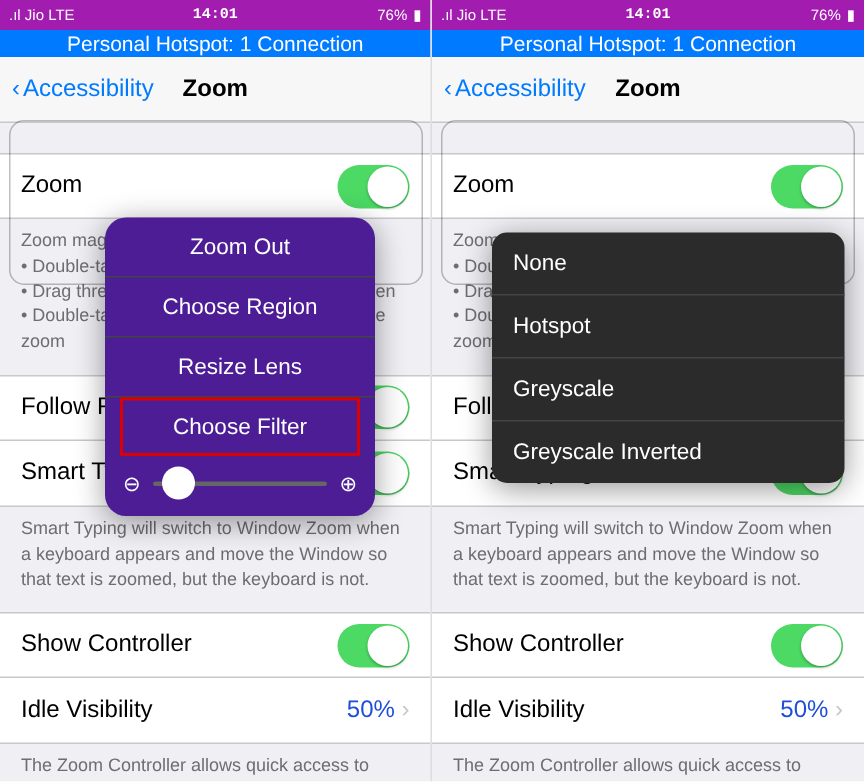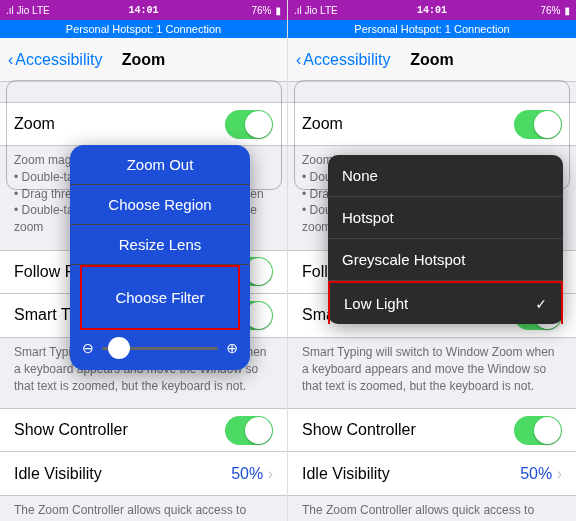--- a/index.html
+++ b/index.html
@@ -5,44 +5,44 @@
 * { box-sizing: border-box; margin: 0; padding: 0; font-family: -apple-system, "Helvetica Neue", Arial, sans-serif; }
 body { background:#fff; width:577px; height:521px; overflow:hidden; }
 .wrap { display:flex; width:577px; height:521px; }
 .phone { width:288px; height:521px; background:#efeff4; position:relative; overflow:hidden; border-right:1px solid #ddd; }
 .phone:last-child { border-right:none; }
 
 
 .status { height:20px; background:#a21caf; color:#fff; font-size:10px; display:flex; align-items:center; padding:0 6px; justify-content:space-between; }
 .status .center { position:absolute; left:0; right:0; text-align:center; font-weight:600;font-family:Liberation Mono, monospace; }
 .status .left, .status .right { display:flex; gap:4px; align-items:center; position:relative; z-index:1; }
-.hotspot { height:18px; background:#007aff; color:#fff; font-size:11px; display:flex; align-items:center; justify-content:center; }
+.hotspot { height:18px; background:#007aff; color:#fff; font-size:14px; display:flex; align-items:center; justify-content:center; }
 
 
 .nav { height:44px; background:#f7f7f8; border-bottom:1px solid #c8c7cc; display:flex; align-items:center; position:relative; padding:0 8px; }
 .back { color:#007aff; font-size:16px; display:flex; align-items:center; gap:2px; }
 .title { position:absolute; left:0; right:0; text-align:center; font-weight:600; font-size:16px; }
 
 
 .cell { background:#fff; border-bottom:1px solid #c8c7cc; display:flex; align-items:center; justify-content:space-between; padding:0 14px; height:44px; font-size:16px; }
 .cell.first { border-top:1px solid #c8c7cc; margin-top:20px; }
 .footer { font-size:12px; color:#6d6d72; padding:6px 14px 10px; line-height:1.4; }
 .footer .h { font-size:12px; }
 .footer ul { list-style:none; }
 .footer li::before { content:"• "; }
 
 
 .switch { width:48px; height:29px; border-radius:15px; background:#4cd964; position:relative; }
 .switch::after { content:""; width:27px; height:27px; background:#fff; border-radius:50%; position:absolute; right:1px; top:1px; box-shadow:0 1px 2px rgba(0,0,0,.3); }
 
 
-.popup { position:absolute; left:70px; top:145px; width:180px; background:#1d4ed8; border-radius:14px; box-shadow:0 4px 20px rgba(0,0,0,.4); overflow:hidden; z-index:10; }
+.popup { position:absolute; left:70px; top:145px; width:180px; background:#4c1d95; border-radius:14px; box-shadow:0 4px 20px rgba(0,0,0,.4); overflow:hidden; z-index:10; }
 .popup .item { color:#fff; font-size:15px; text-align:center; padding:11px 0; border-bottom:1px solid #444; }
 .popup .item:last-of-type { border-bottom:none; }
-.popup .hl { border:2px solid #d00; margin:0 10px; padding:22px 0; }
+.popup .hl { border:2px solid #d00; margin:0 10px; padding:9px 0; }
 .slider-row { display:flex; align-items:center; gap:8px; padding:10px 12px 14px; }
 .track { flex:1; height:3px; background:#666; border-radius:2px; position:relative; }
 .knob { width:22px; height:22px; background:#fff; border-radius:50%; position:absolute; left:6px; top:-10px; }
 .mag { color:#fff; font-size:14px; }
 
 
 .filters { position:absolute; left:40px; top:155px; width:235px; background:#2b2b2b; border-radius:10px; box-shadow:0 4px 20px rgba(0,0,0,.4); z-index:10; }
 .filters .f { color:#fff; font-size:15px; padding:12px 14px; border-bottom:1px solid #444; display:flex; justify-content:space-between; align-items:center; }
 .filters .f:last-child { border-bottom:none; }
 .filters .hl { border:2px solid #d00; }
@@ -178,22 +178,21 @@
   </div>
 
   <div class="filters">
     <div class="f">
           <span>None</span>
         </div>
     <div class="f">
           <span>Hotspot</span>
         </div>
     <div class="f">
-          <span>Greyscale Hotspot</span>
+          <span>Greyscale</span>
         </div>
-    <div class="f hl">
-          <span>Low Light</span>
-          <span class="check">✓</span>
+    <div class="f">
+          <span>Greyscale Inverted</span>
         </div>
   </div>
 </div>
 
 </div>
 
 </body></html>

